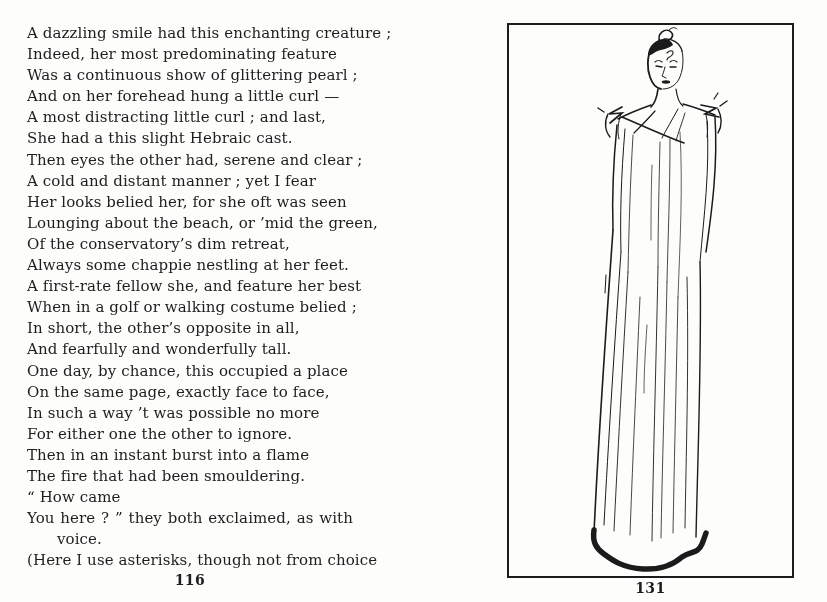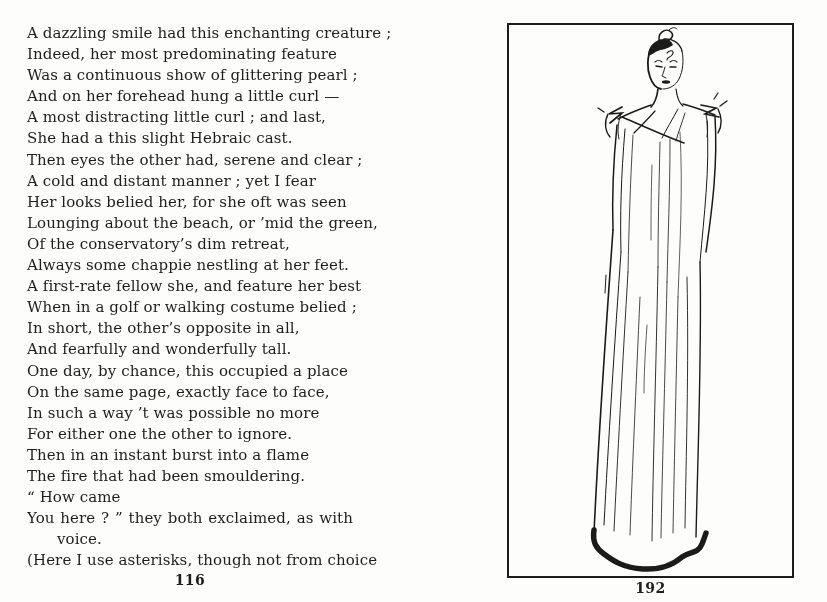--- a/index.html
+++ b/index.html
@@ -141,15 +141,15 @@
           <path d="M178,252 C180,342 177,432 176,503" stroke-width="0.9"></path>
           <path d="M191,237 C193,322 189,422 187,512" stroke-width="1.4"></path>
           <path d="M138,300 C136,330 135,350 135,368" stroke-width="0.7"></path>
           <path d="M97,250 L96,268" stroke-width="1"></path>
         </g>
 
         <path d="M85,505 C83,518 88,524 95,529 C103,535 114,543 134,544 C152,545 165,539 173,532 C181,526 189,529 193,519 C195,514 196,511 197,508" stroke-width="5.5"></path>
       </g>
     </svg>
   </div>
-  <div class="pagenum right">192</div>
+  <div class="pagenum right">131</div>
 
 </div>
 
 </body></html>

